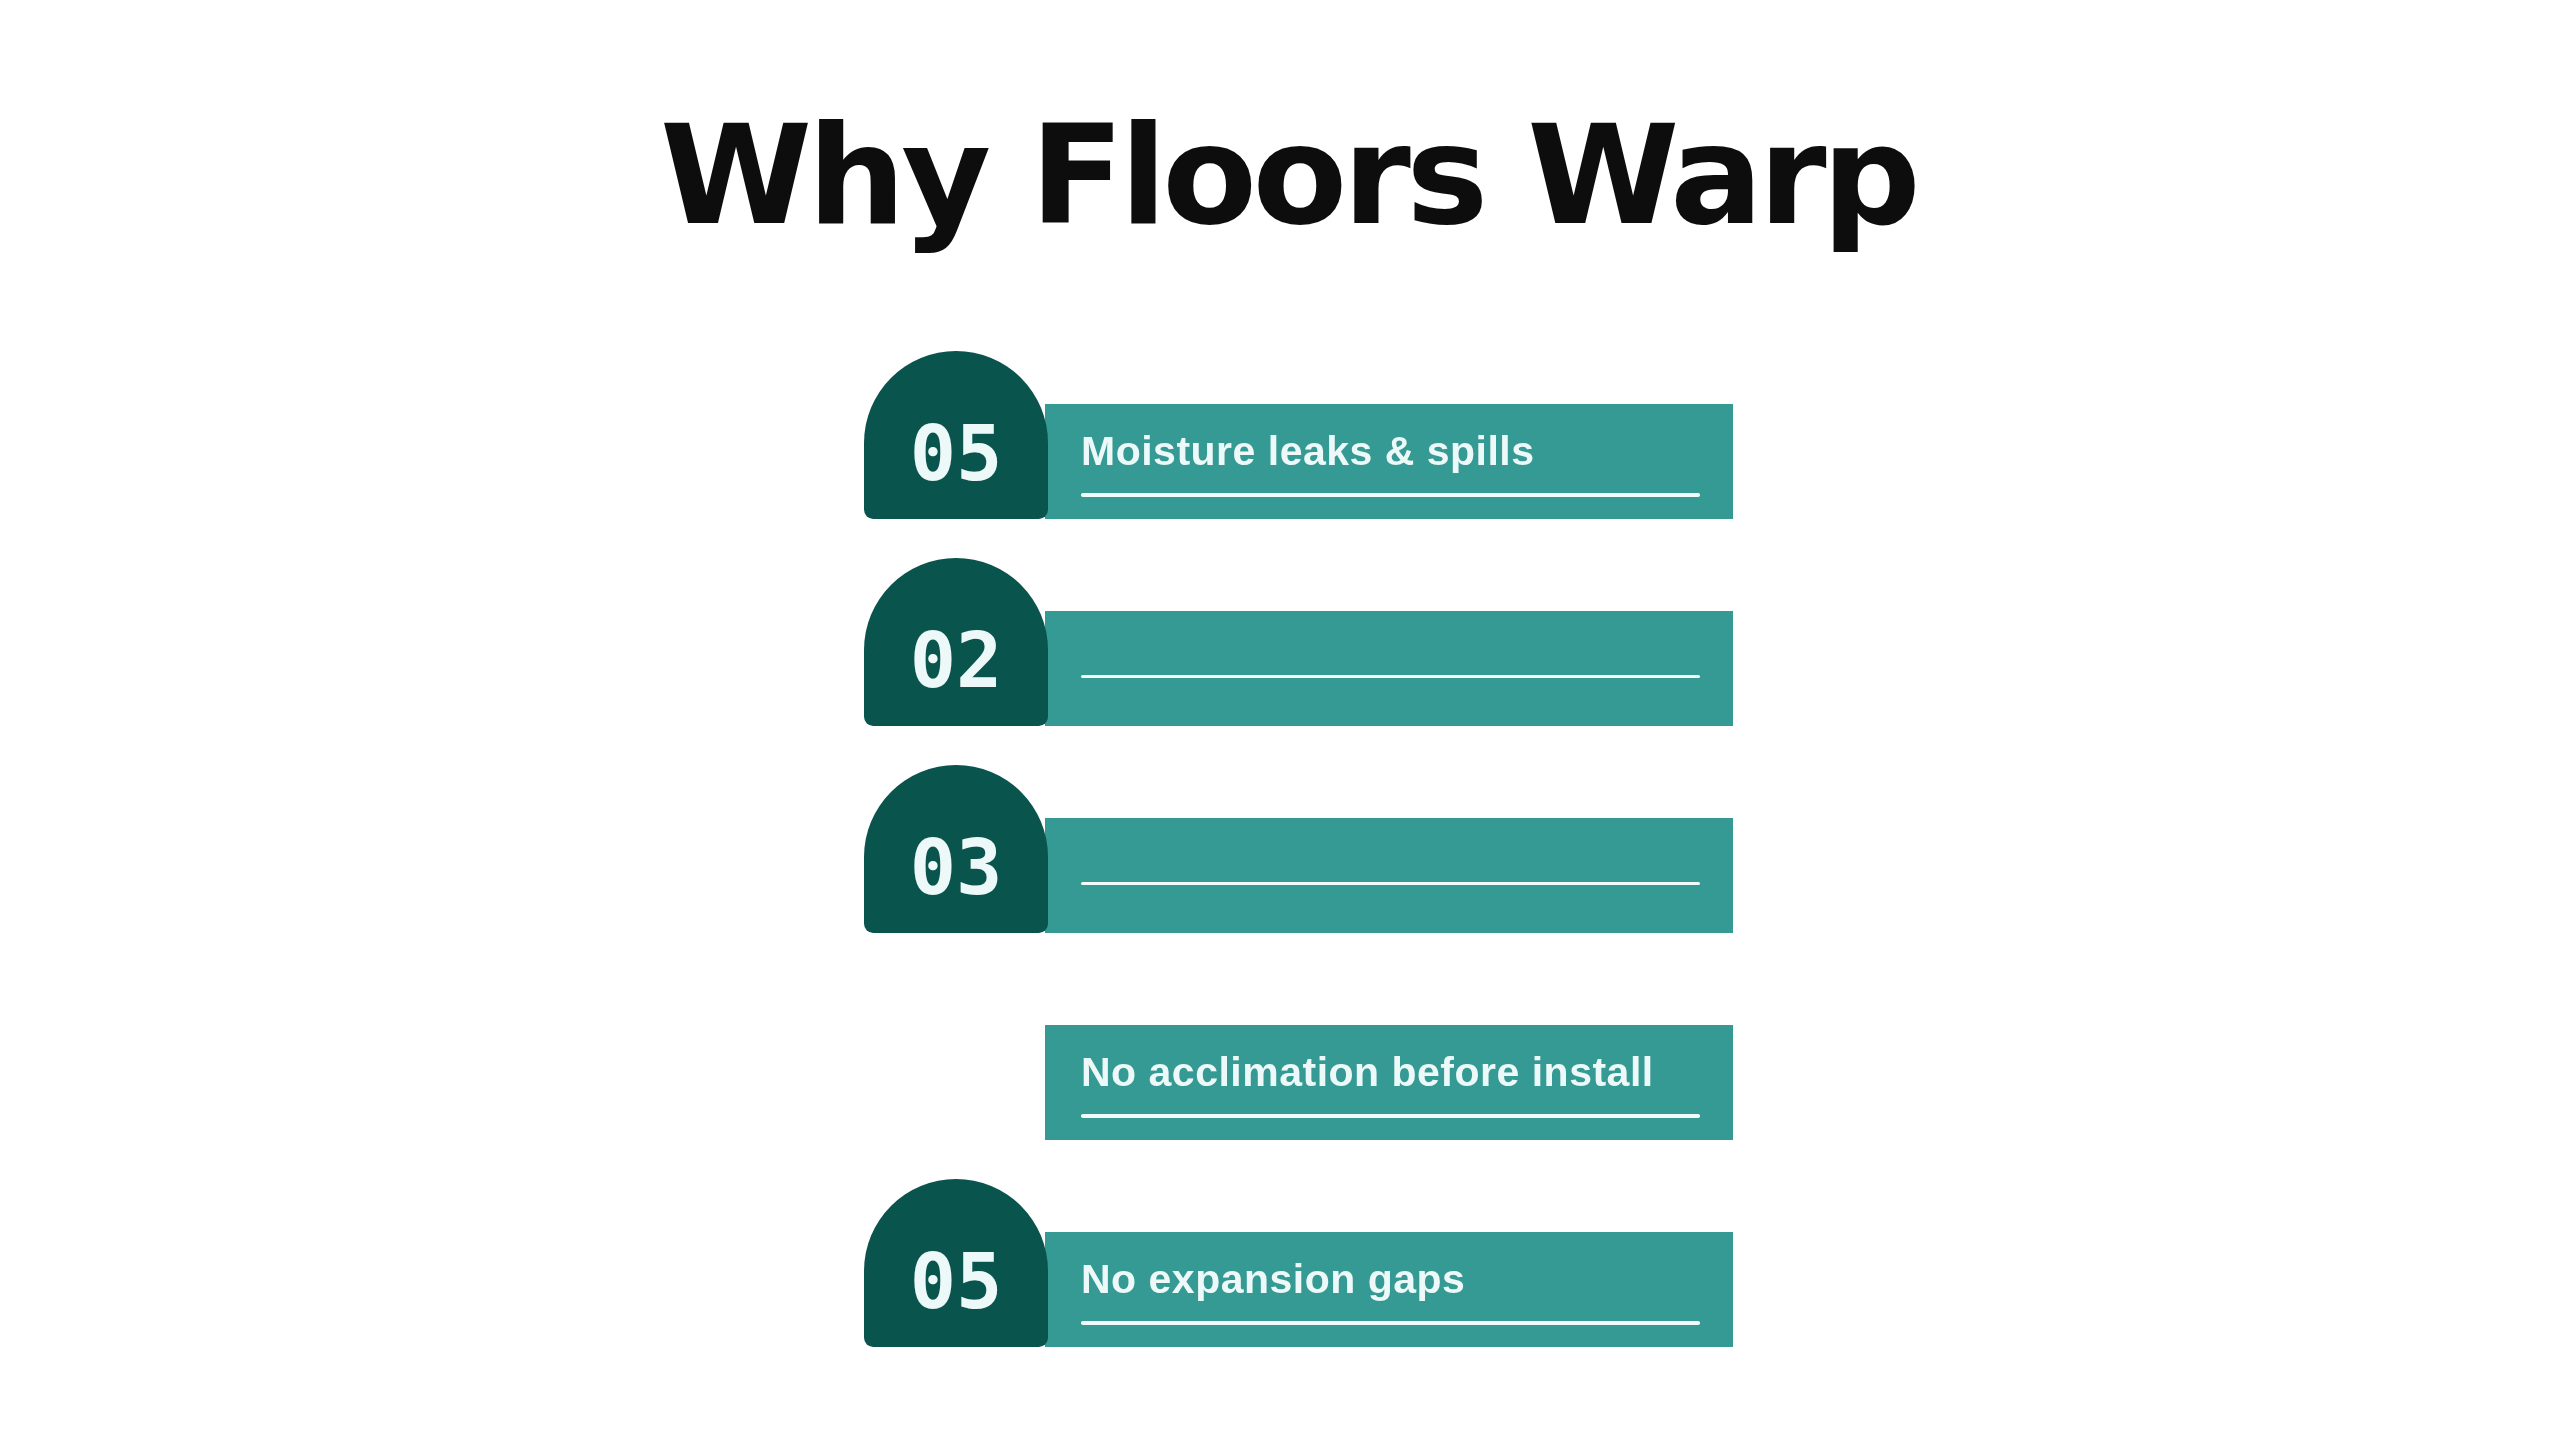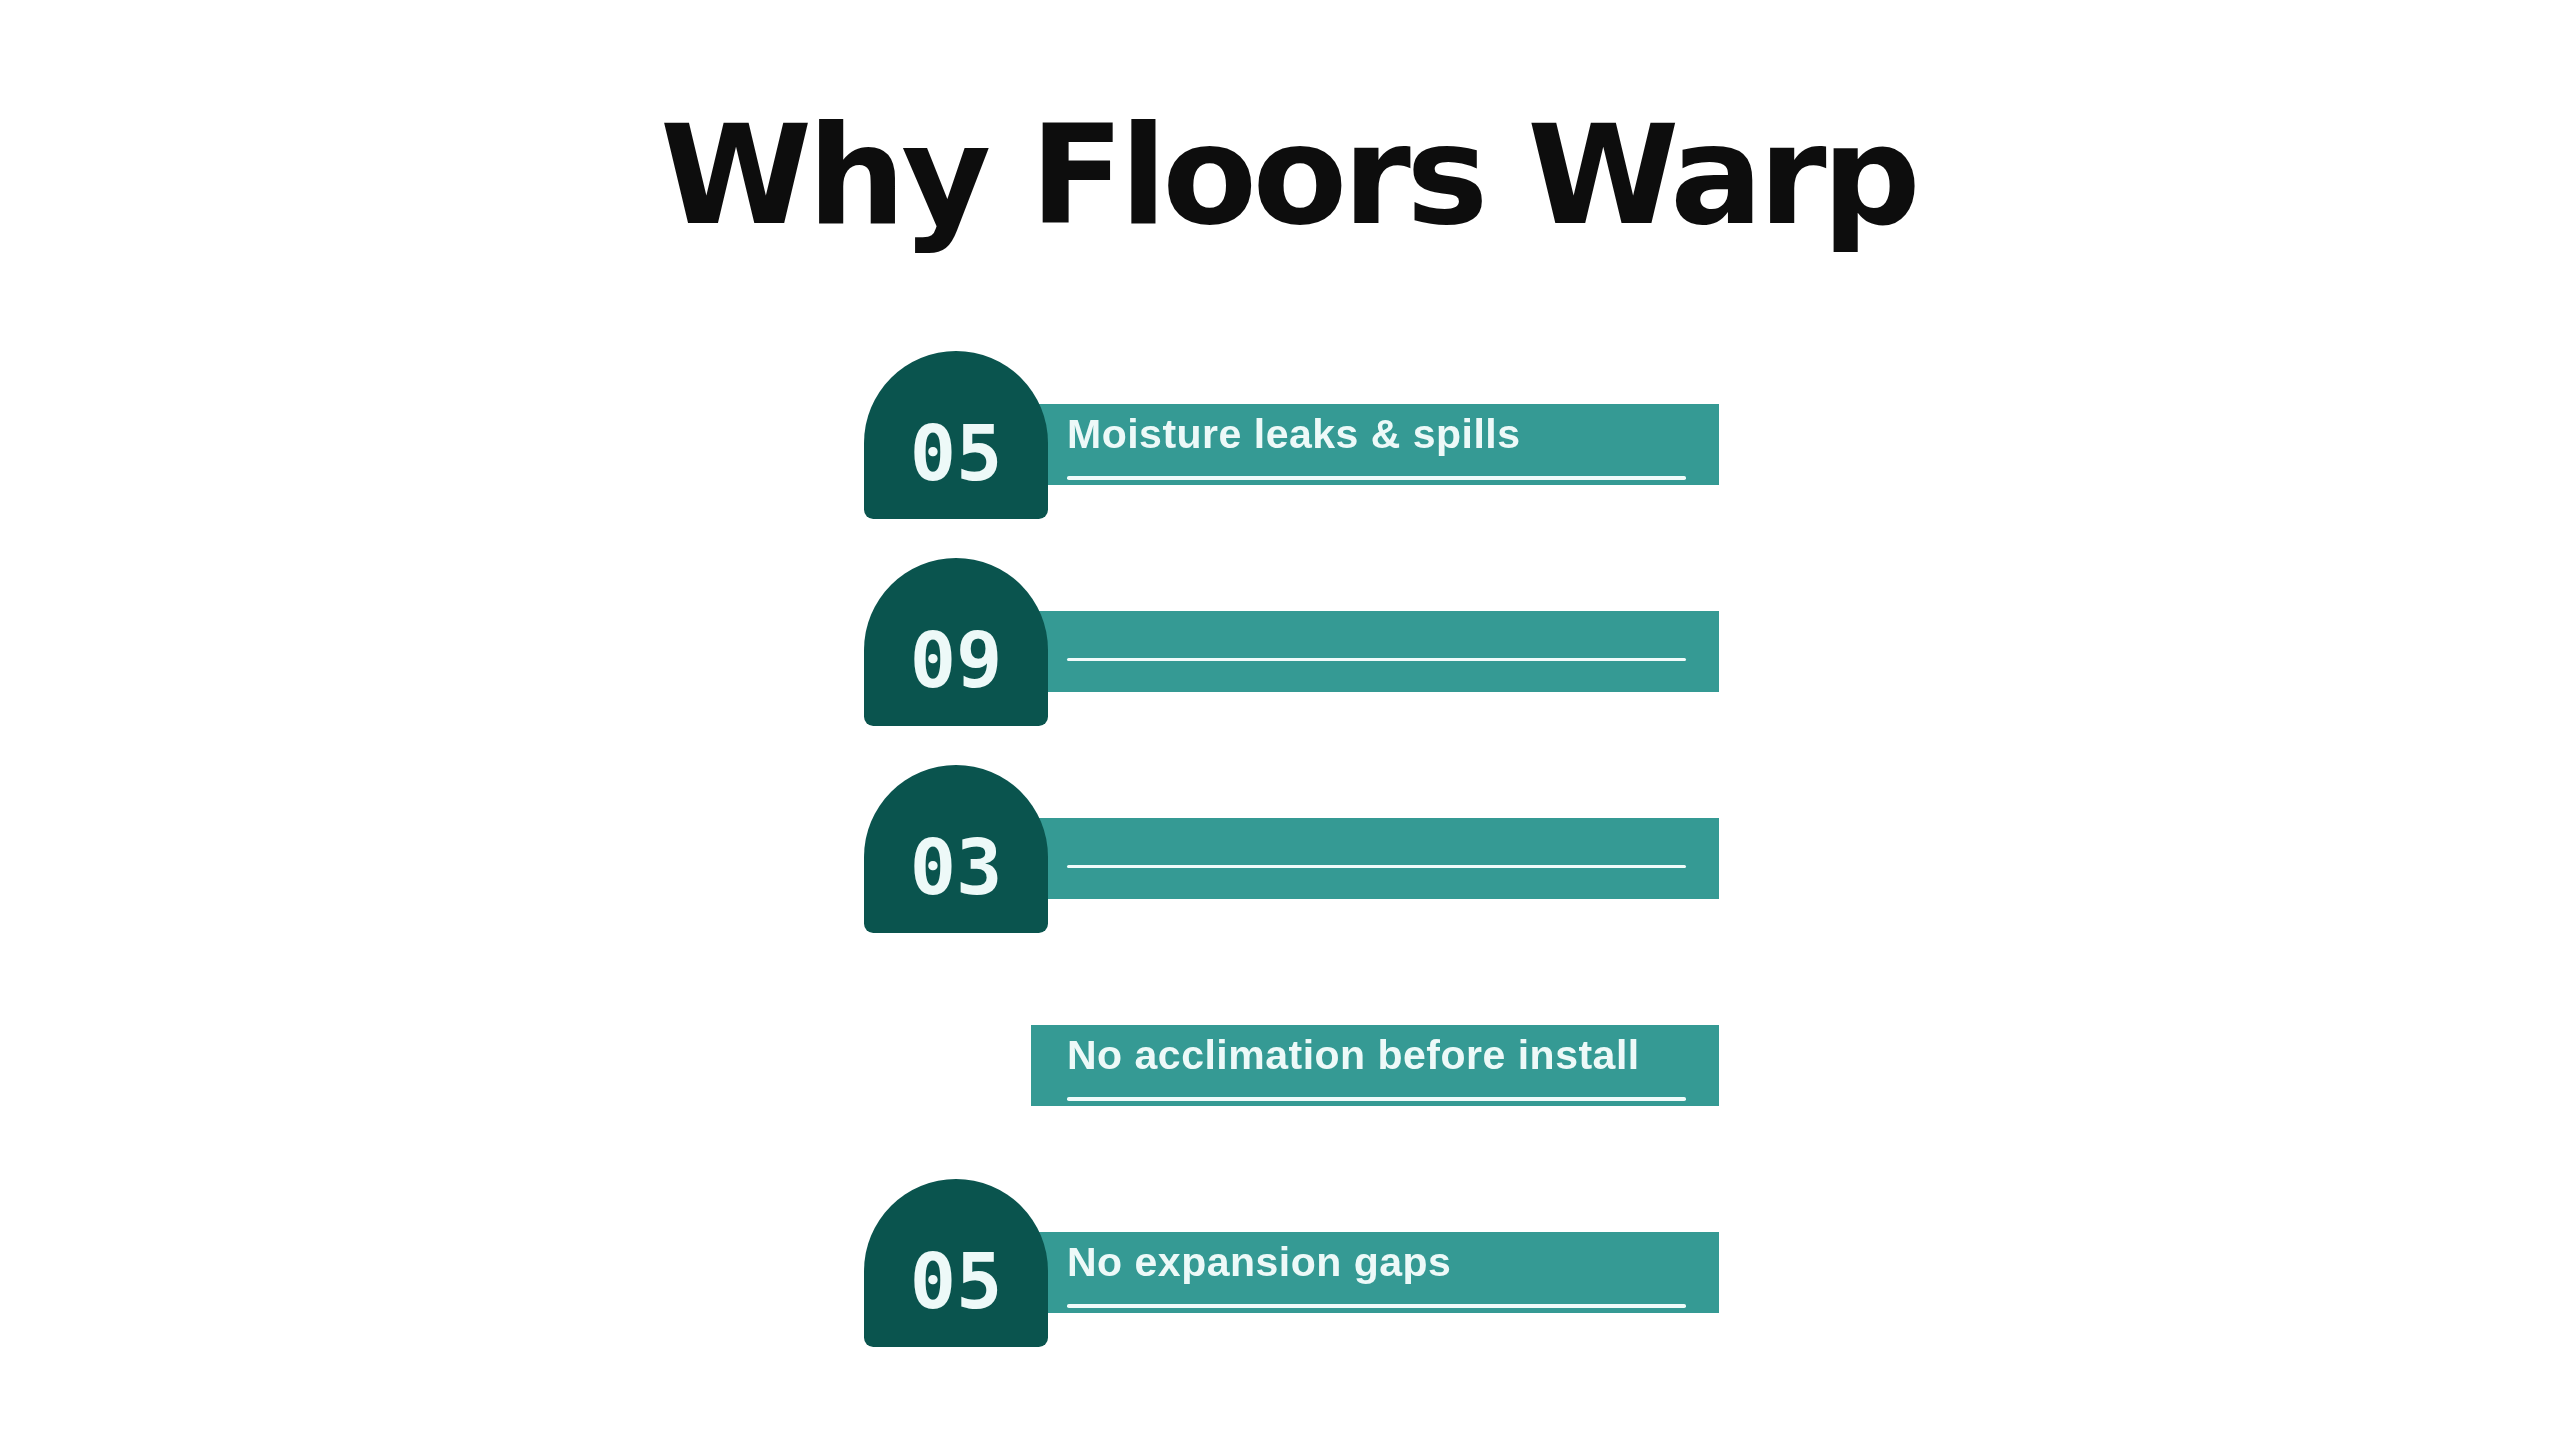--- a/index.html
+++ b/index.html
@@ -46,24 +46,24 @@
     flex-direction: column;
     gap: 38px;
   }
   .row {
     position: relative;
     width: 863px;
     height: 169px;
   }
   .row-bar {
     position: absolute;
-    left: 167px;
+    left: 181px;
     top: 53px;
     width: 688px;
-    height: 81px;
+    height: 115px;
     background: var(--bar);
     display: flex;
     flex-direction: column;
     justify-content: center;
     padding-left: 36px;
     z-index: 1;
   }
   .row-label {
     font-size: 41px;
     font-weight: bold;
@@ -118,21 +118,21 @@
       <div class="row-arch">
         <span class="row-number">05</span>
       </div>
     </div>
 
     <div class="row">
       <div class="row-bar">
         <div class="row-underline"></div>
       </div>
       <div class="row-arch">
-        <span class="row-number">09</span>
+        <span class="row-number">02</span>
       </div>
     </div>
 
     <div class="row">
       <div class="row-bar">
         <div class="row-underline"></div>
       </div>
       <div class="row-arch">
         <span class="row-number">03</span>
       </div>

